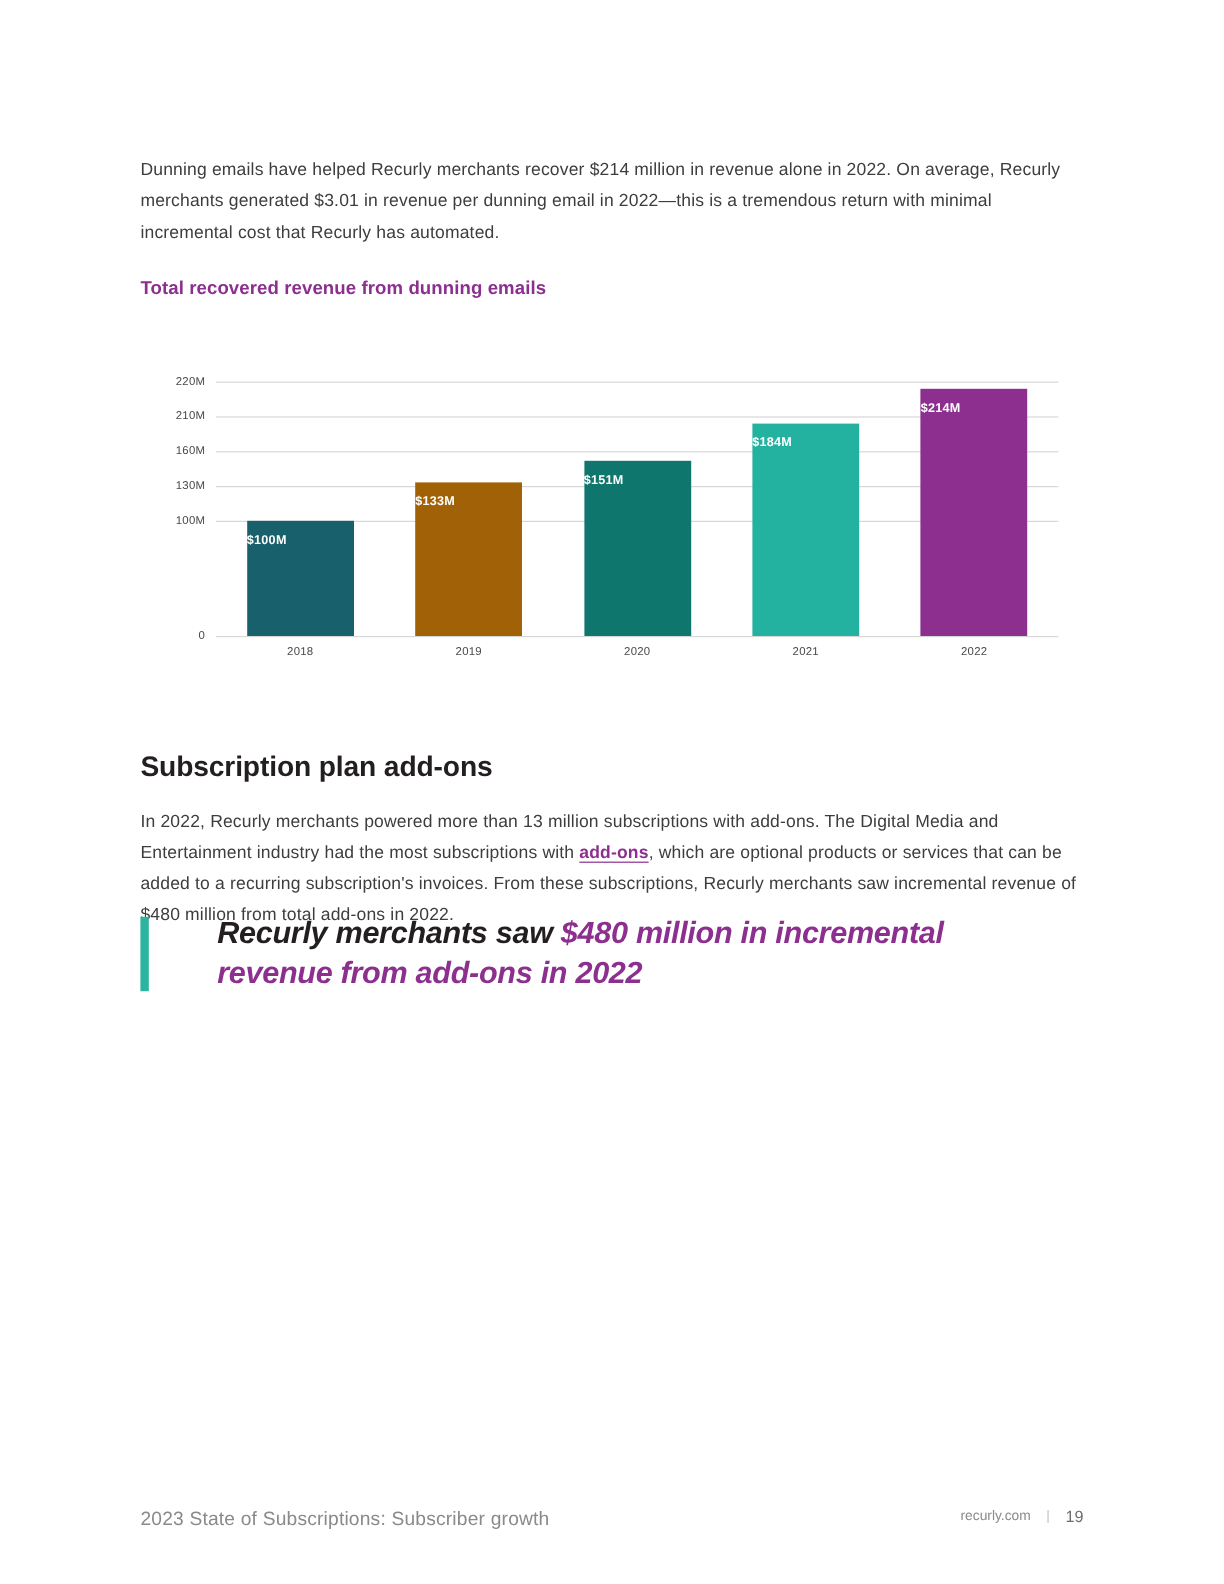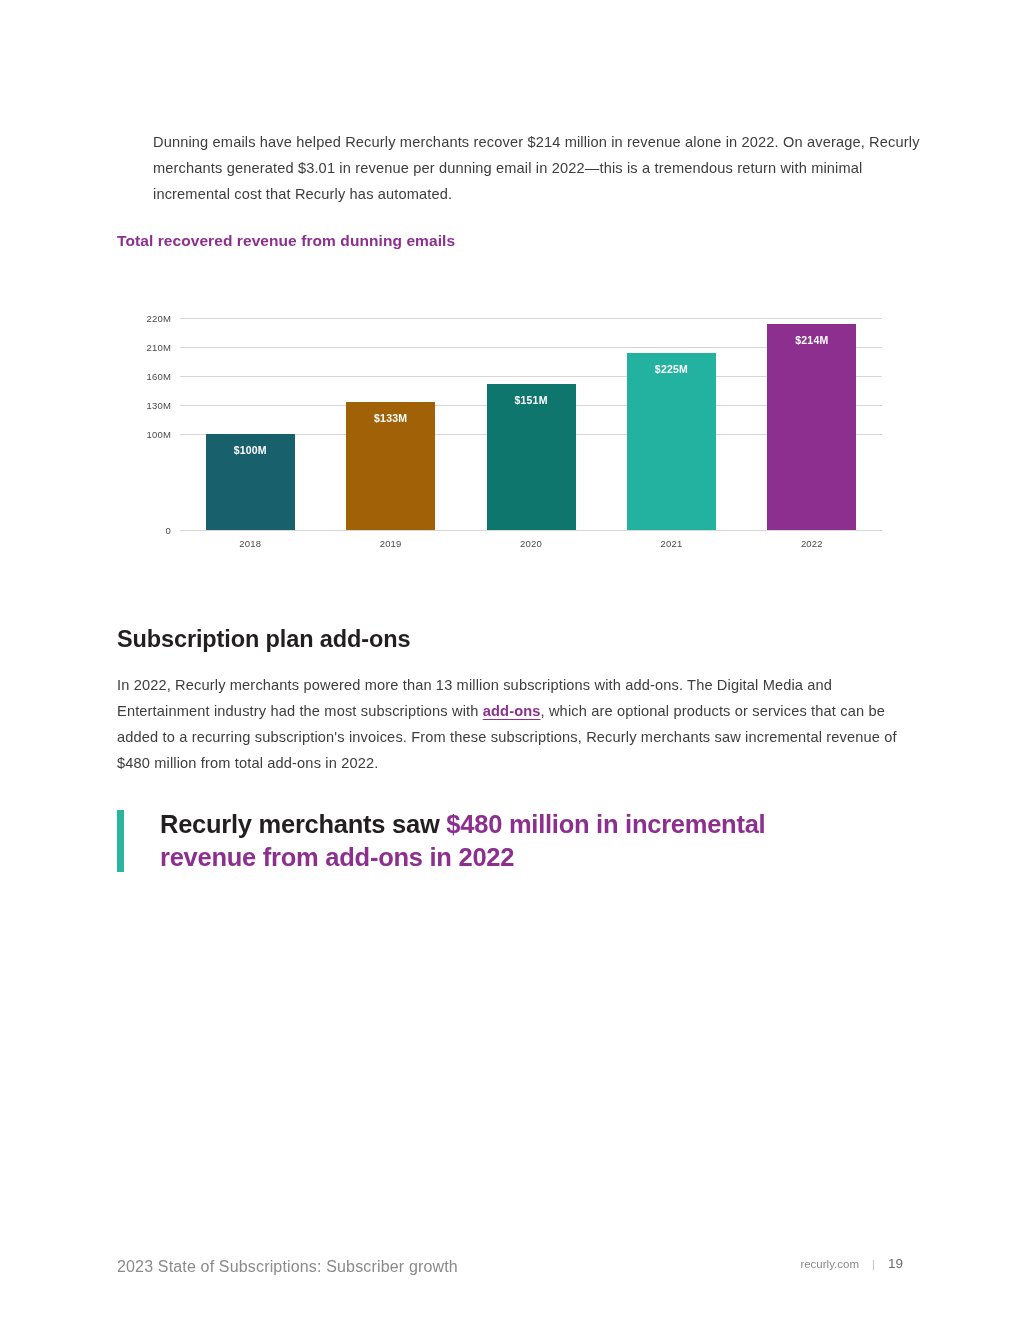--- a/index.html
+++ b/index.html
@@ -23,21 +23,20 @@
   
   .intro {
     position: absolute;
     left: 117px;
     top: 114px;
     width: 782px;
     font-size: 14.6px;
     line-height: 26px;
     color: #3d3d3d;
     letter-spacing: 0.01em;
-    margin-left: 36px;
   }
 
   
   .chart-heading {
     position: absolute;
     left: 117px;
     top: 232px;
     font-size: 15.5px;
     font-weight: bold;
     color: #8c2f8f;
@@ -91,21 +90,21 @@
     position: relative;
     display: flex;
     align-items: flex-end;
     justify-content: center;
   }
   .bar {
     width: 89px;
     position: relative;
     display: flex;
     align-items: flex-start;
-    justify-content: center;
+    justify-content: flex-start;
   }
   .bar-label {
     color: #ffffff;
     font-size: 10.5px;
     font-weight: bold;
     margin-top: 10px;
     letter-spacing: 0.02em;
   }
   .xlabels {
     position: absolute;
@@ -148,24 +147,25 @@
   .body-para a {
     color: #8c2f8f;
     font-weight: bold;
     text-underline-offset: 3px;
   }
 
   
   .pullquote {
     position: absolute;
     left: 117px;
-    top: 808px;
+    top: 762px;
     width: 720px;
-    padding-left: 43px;
+    padding-left: 64px;
     box-sizing: border-box;
+    font-style: italic;
   }
   .pullquote:before {
     content: "";
     position: absolute;
     left: 0;
     top: 2px;
     bottom: 2px;
     width: 7px;
     background: #2bb5a0;
   }
@@ -251,21 +251,21 @@
             <span class="bar-label">$133M</span>
           </div>
         </div>
         <div class="barslot">
           <div class="bar" style="height:68.64%;background:#0f766e">
             <span class="bar-label">$151M</span>
           </div>
         </div>
         <div class="barslot">
           <div class="bar" style="height:83.64%;background:#23b2a0">
-            <span class="bar-label">$225M</span>
+            <span class="bar-label">$184M</span>
           </div>
         </div>
         <div class="barslot">
           <div class="bar" style="height:97.27%;background:#8c2f8f">
             <span class="bar-label">$214M</span>
           </div>
         </div>
       </div>
     </div>
 

